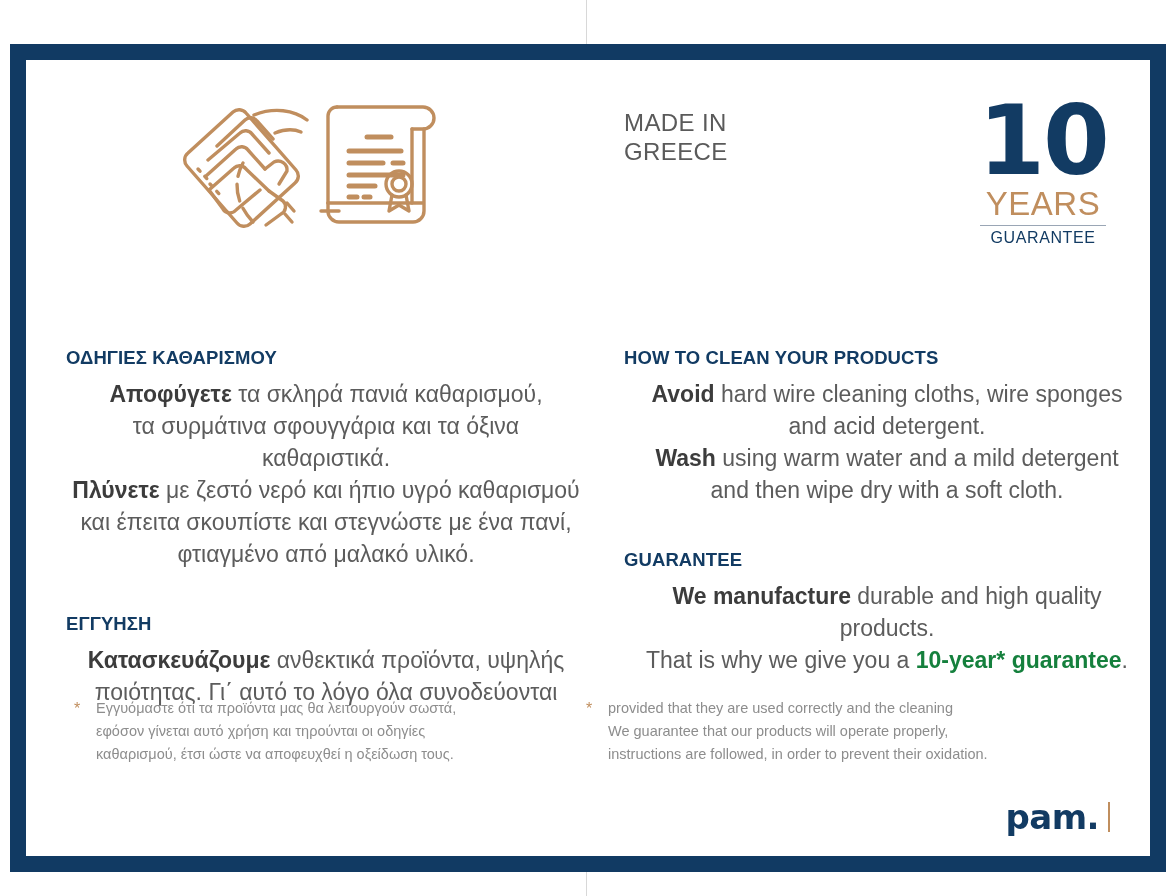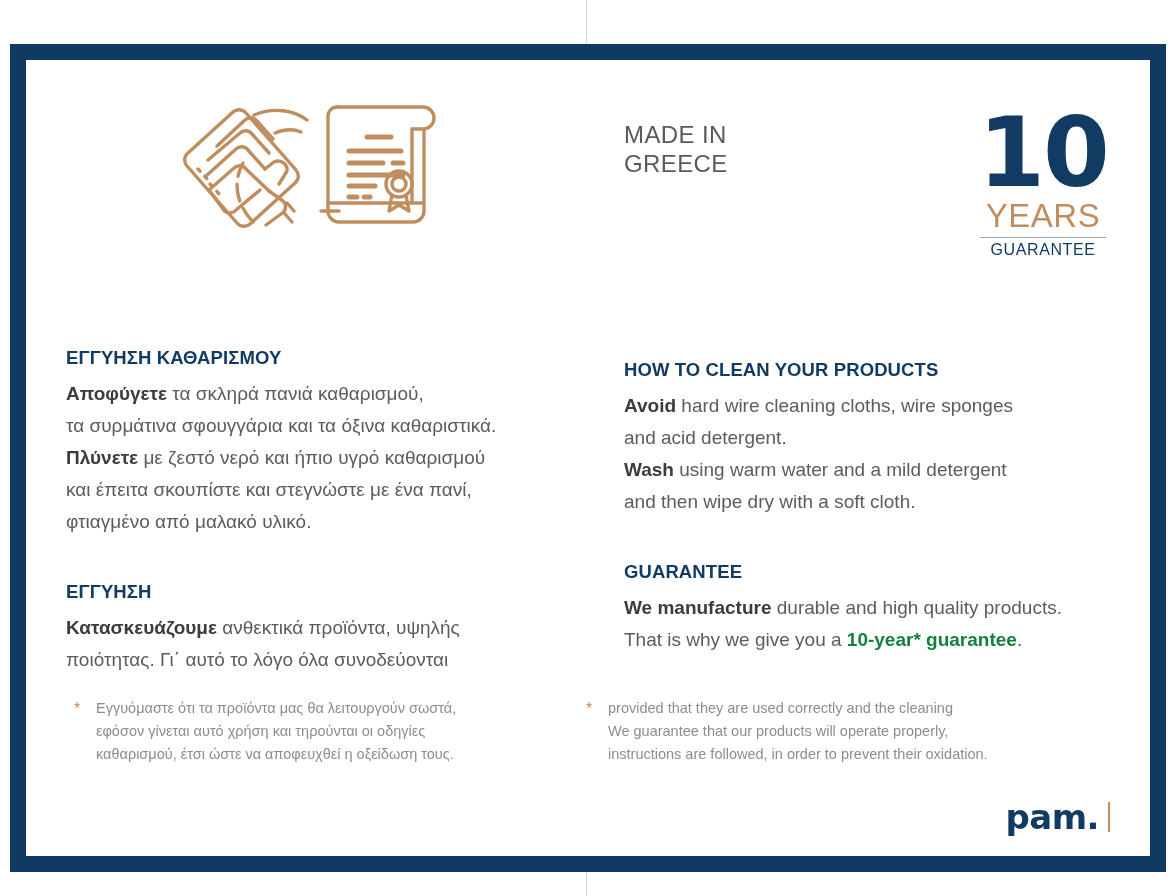--- a/index.html
+++ b/index.html
@@ -44,21 +44,21 @@
     background: #ffffff;
     display: flex;
   }
 
   .panel {
     box-sizing: border-box;
     position: relative;
     height: 100%;
   }
   #panel-left  { width: 560px; padding: 0 0 0 40px; }
-  #panel-right { width: 564px; padding: 12px 0 0 38px; }
+  #panel-right { width: 564px; padding: 0 0 0 38px; }
 
   
   #illustration-row {
     height: 200px;
     display: flex;
     align-items: center;
     justify-content: center;
     padding-right: 40px;
   }
 
@@ -121,23 +121,24 @@
   .section-heading {
     color: #123b63;
     font-weight: 700;
     font-size: 18.5px;
     line-height: 24px;
     letter-spacing: 0.1px;
     margin-bottom: 8px;
   }
   .body-text {
     color: #5c5c5c;
-    font-size: 19px;
+    font-size: 23px;
     line-height: 32px;
     font-weight: 400;
+    text-align: center;
   }
   .body-text b { color: #3c3c3c; font-weight: 700; }
   .accent { color: #15803d; font-weight: 700; }
 
   #left-sec1, #right-sec1 { margin-top: 86px; }
   #left-sec2, #right-sec2 { margin-top: 42px; }
 
   
   .footnote {
     position: absolute;
@@ -233,21 +234,21 @@
             </g>
 
             <circle cx="238" cy="99" r="13"></circle>
             <circle cx="238" cy="99" r="7"></circle>
             <path d="M231,110 l-3,16 l10,-6 l10,6 l-3,-16"></path>
           </g>
         </svg>
       </div>
 
       <div class="section" id="left-sec1">
-        <div class="section-heading">ΕΓΓΥΗΣΗ ΚΑΘΑΡΙΣΜΟΥ</div>
+        <div class="section-heading">ΟΔΗΓΙΕΣ ΚΑΘΑΡΙΣΜΟΥ</div>
         <div class="body-text">
             <div><b>Αποφύγετε</b><span> τα σκληρά πανιά καθαρισμού,</span></div>
             <div><span>τα συρμάτινα σφουγγάρια και τα όξινα καθαριστικά.</span></div>
             <div><b>Πλύνετε</b><span> με ζεστό νερό και ήπιο υγρό καθαρισμού</span></div>
             <div><span>και έπειτα σκουπίστε και στεγνώστε με ένα πανί,</span></div>
             <div><span>φτιαγμένο από μαλακό υλικό.</span></div>
           </div>
       </div>
 
       <div class="section" id="left-sec2">

